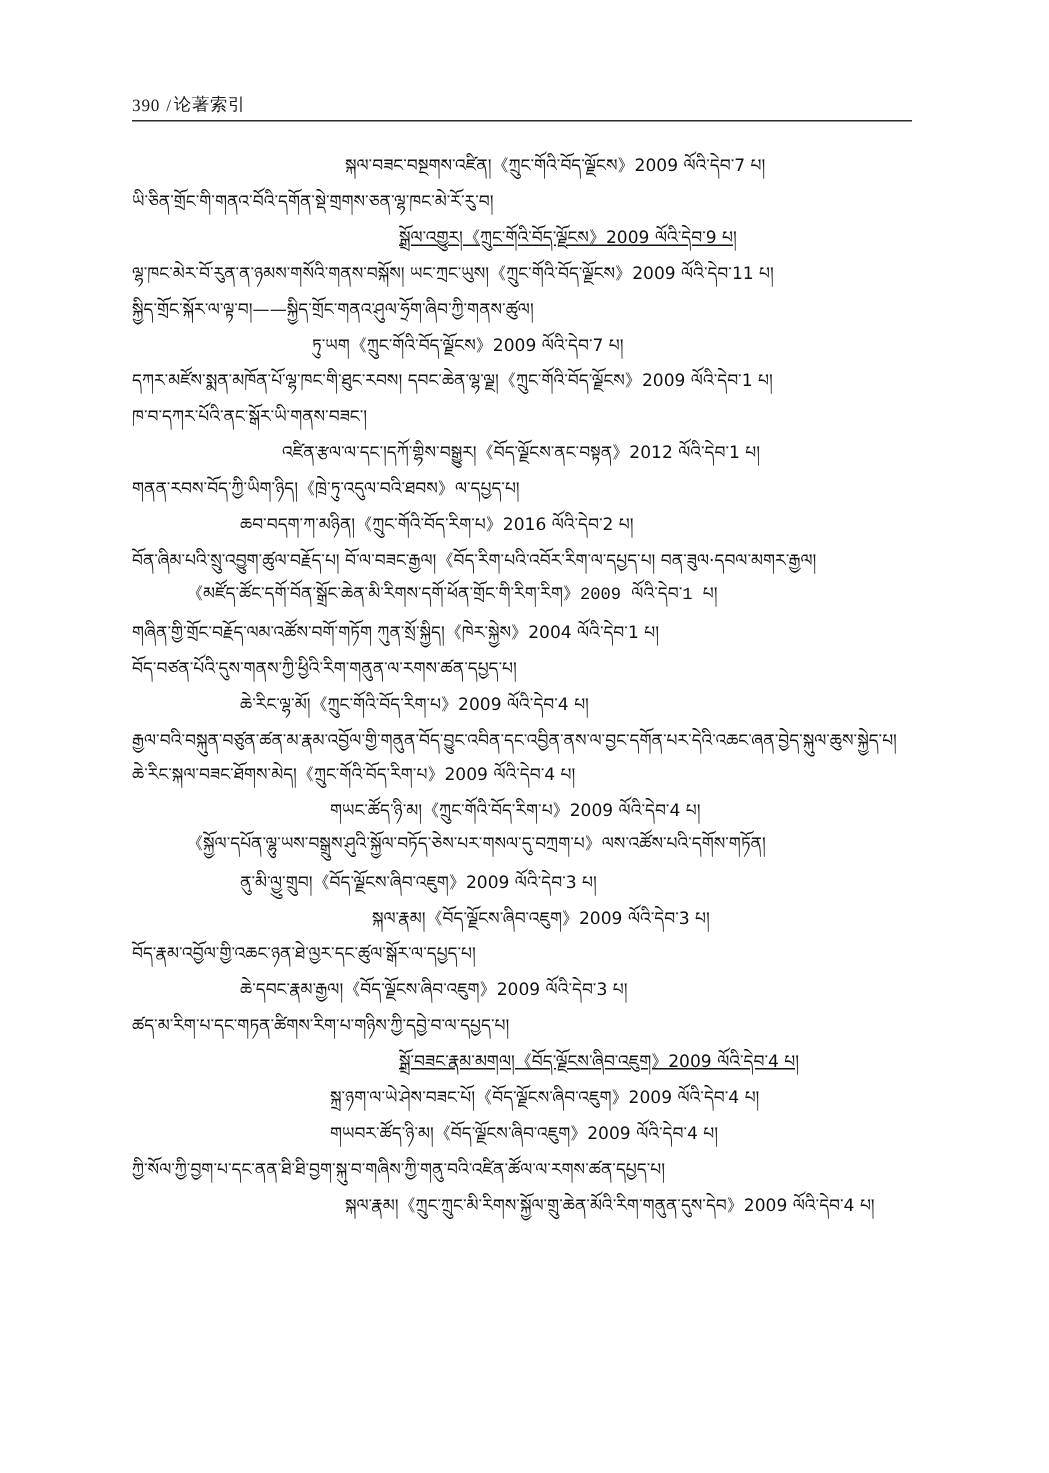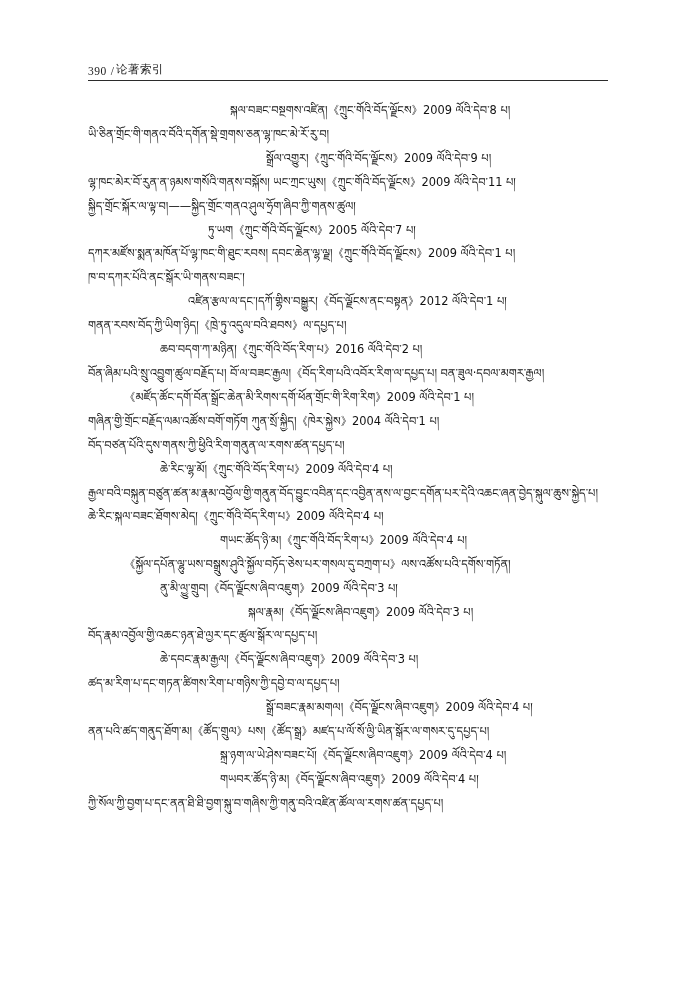--- a/index.html
+++ b/index.html
@@ -61,67 +61,67 @@
   }
   .lat {
     font-family: "Liberation Serif", serif;
     font-size: 11.5px;
   }
   
   .body-block p {
     margin: 0 0 0.5px 0;
   }
   .p-ind-1 { text-indent: 142px; }
-  .p-ind-2 { text-indent: 178px; }
+  .p-ind-2 { text-indent: 178px; text-decoration: underline; }
   .p-ind-3 { text-indent: 120px; }
   .p-ind-4 { text-indent: 100px; }
   .p-ind-5 { text-indent: 72px; }
   .p-ind-6 { text-indent: 132px; }
-  .p-ind-7 { text-indent: 36px; }
+  .p-ind-7 { text-indent: 36px; font-family: Liberation Mono, monospace; }
   .p-ind-8 { text-indent: 160px; }
 </style>
 </head>
 <body>
 
 <div class="page">
   <div class="page-inner">
 
     <div class="header-row">
       <span class="lat header-page-num">390</span>
       <span class="lat header-sep">/</span>
       <span class="lat header-title">论著索引</span>
     </div>
     <div class="header-rule"></div>
 
     <div class="body-block">
-      <p class="entry p-ind-1">སྐལ་བཟང་བསྔགས་འཛིན།《ཀྲུང་གོའི་བོད་ལྗོངས》2009 ལོའི་དེབ་8 པ།</p>
+      <p class="entry p-ind-1">སྐལ་བཟང་བསྔགས་འཛིན།《ཀྲུང་གོའི་བོད་ལྗོངས》2009 ལོའི་དེབ་7 པ།</p>
       <p class="entry">ཡི་ཅིན་གྲོང་གི་གནའ་བོའི་དགོན་སྡེ་གྲགས་ཅན་ལྷ་ཁང་མེ་རོ་རུ་བ།</p>
       <p class="entry p-ind-2">སྒྲོལ་འགྱུར།《ཀྲུང་གོའི་བོད་ལྗོངས》2009 ལོའི་དེབ་9 པ།</p>
       <p class="entry">ལྷ་ཁང་མེར་བོ་རུན་ན་ཉམས་གསོའི་གནས་བསྐོས།    ཡང་ཀྲང་ཡུས།《ཀྲུང་གོའི་བོད་ལྗོངས》2009 ལོའི་དེབ་11 པ།</p>
       <p class="entry">སྐྱིད་གྲོང་སྐོར་ལ་ལྟ་བ།——སྐྱིད་གྲོང་གནའ་ཤུལ་ཧྲོག་ཞིབ་ཀྱི་གནས་ཚུལ།</p>
-      <p class="entry p-ind-3">ཏུ་ཡག《ཀྲུང་གོའི་བོད་ལྗོངས》2005 ལོའི་དེབ་7 པ།</p>
+      <p class="entry p-ind-3">ཏུ་ཡག《ཀྲུང་གོའི་བོད་ལྗོངས》2009 ལོའི་དེབ་7 པ།</p>
       <p class="entry">དཀར་མཛོས་སྨན་མཁོན་པོ་ལྷ་ཁང་གི་ཐུང་རབས།    དབང་ཆེན་ལྷ་ལྗ།《ཀྲུང་གོའི་བོད་ལྗོངས》2009 ལོའི་དེབ་1 པ།</p>
       <p class="entry">ཁ་བ་དཀར་པོའི་ནང་སྒོར་ཡི་གནས་བཟང་།</p>
       <p class="entry p-ind-4">འཛིན་རྩལ་ལ་དང་།དཀོ་གྷིས་བསྒྱུར།《བོད་ལྗོངས་ནང་བསྟན》2012 ལོའི་དེབ་1 པ།</p>
       <p class="entry">གནན་རབས་བོད་ཀྱི་ཡིག་ཉིད།《ཁྲེ་ཏུ་འདུལ་བའི་ཐབས》ལ་དཔྱད་པ།</p>
       <p class="entry p-ind-5">ཆབ་བདག་ཀ་མཉིན།《ཀྲུང་གོའི་བོད་རིག་པ》2016 ལོའི་དེབ་2 པ།</p>
       <p class="entry">བོན་ཞིམ་པའི་སྲུ་འབྱུག་ཚུལ་བརྗོད་པ།    བོ་ལ་བཟང་རྒྱལ།《བོད་རིག་པའི་འབོར་རིག་ལ་དཔྱད་པ།    བན་ཟུལ·དབལ་མགར་རྒྱལ།</p>
       <p class="entry p-ind-7">《མཛོད་ཚོང་དགོ་བོན་སྒྲོང་ཆེན་མི་རིགས་དགོ་ཕོན་གྲོང་གི་རིག་རིག》2009 ལོའི་དེབ་1 པ།</p>
       <p class="entry">གཞིན་གྱི་གྲོང་བརྗོད་ལམ་འཚོས་བགོ་གཏོག    ཀུན་སྲོ་སྐྱིད།《ཁེར་སྐྱེས》2004 ལོའི་དེབ་1 པ།</p>
       <p class="entry">བོད་བཙན་པོའི་དུས་གནས་ཀྱི་ཕྱིའི་རིག་གནུན་ལ་རགས་ཚན་དཔྱད་པ།</p>
       <p class="entry p-ind-5">ཆེ་རིང་ལྷ་མོ།《ཀྲུང་གོའི་བོད་རིག་པ》2009 ལོའི་དེབ་4 པ།</p>
       <p class="entry">རྒྱལ་བའི་བསྐུན་བཙུན་ཚན་མ་རྣམ་འབྱོལ་གྱི་གནུན་བོད་བྱུང་འབིན་དང་འབྱིན་ནས་ལ་བྱང་དགོན་པར་དེའི་འཆང་ཞན་བྱེད་སྐུལ་ཆུས་སྐྱེད་པ།    ཆེ་རིང་སྐལ་བཟང་ཐོགས་མེད།《ཀྲུང་གོའི་བོད་རིག་པ》2009 ལོའི་དེབ་4 པ།</p>
       <p class="entry p-ind-6">གཡང་ཚོད་ཉི་མ།《ཀྲུང་གོའི་བོད་རིག་པ》2009 ལོའི་དེབ་4 པ།</p>
       <p class="entry p-ind-7">《སྐྱོལ་དཔོན་ལྷུ་ཡས་བསྒྲུས་ཤུའི་སྐྱོལ་བཏོད་ཅེས་པར་གསལ་དུ་བཀྲག་པ》ལས་འཚོས་པའི་དགོས་གཏོན།</p>
       <p class="entry p-ind-5">ནུ་མི་ལྱུ་གྲུབ།《བོད་ལྗོངས་ཞིབ་འཇུག》2009 ལོའི་དེབ་3 པ།</p>
       <p class="entry p-ind-8">སྐལ་རྣམ།《བོད་ལྗོངས་ཞིབ་འཇུག》2009 ལོའི་དེབ་3 པ།</p>
       <p class="entry">བོད་རྣམ་འབྱོལ་གྱི་འཆང་ཉན་ཐེ་ལྱར་དང་ཚུལ་སྒོར་ལ་དཔྱད་པ།</p>
       <p class="entry p-ind-5">ཆེ་དབང་རྣམ་རྒྱལ།《བོད་ལྗོངས་ཞིབ་འཇུག》2009 ལོའི་དེབ་3 པ།</p>
       <p class="entry">ཚད་མ་རིག་པ་དང་གཏན་ཚིགས་རིག་པ་གཉིས་ཀྱི་དབྱེ་བ་ལ་དཔྱད་པ།</p>
       <p class="entry p-ind-2">སྒྲོ་བཟང་རྣམ་མགལ།《བོད་ལྗོངས་ཞིབ་འཇུག》2009 ལོའི་དེབ་4 པ།</p>
-      <p class="entry">ནན་པའི་ཚད་གནུད་ཐོག་མ།《ཚོད་གྲུལ》པས།《ཚོད་སྒྲ》མཛད་པ་ལོ་སོ་ལྱི་ཡིན་སྒོར་ལ་གསར་དུ་དཔྱད་པ།</p>
       <p class="entry p-ind-6">སྐྲ་ཉག་ལ་ཡེ་ཤེས་བཟང་པོ།《བོད་ལྗོངས་ཞིབ་འཇུག》2009 ལོའི་དེབ་4 པ།</p>
       <p class="entry p-ind-6">གཡབར་ཚོད་ཉི་མ།《བོད་ལྗོངས་ཞིབ་འཇུག》2009 ལོའི་དེབ་4 པ།</p>
       <p class="entry">ཀྱི་སོལ་ཀྱི་བྱག་པ་དང་ནན་ཐི་ཐི་བྱག་སྐུ་བ་གཞིས་ཀྱི་གནུ་བའི་འཛིན་ཚོལ་ལ་རགས་ཚན་དཔྱད་པ།</p>
+      <p class="entry p-ind-1">སྐལ་རྣམ།《ཀྲུང་ཀྲུང་མི་རིགས་སྐྱོལ་གྲུ་ཆེན་མོའི་རིག་གནུན་དུས་དེབ》2009 ལོའི་དེབ་4 པ།</p>
     </div>
 
   </div>
 </div>
 
 </body></html>

